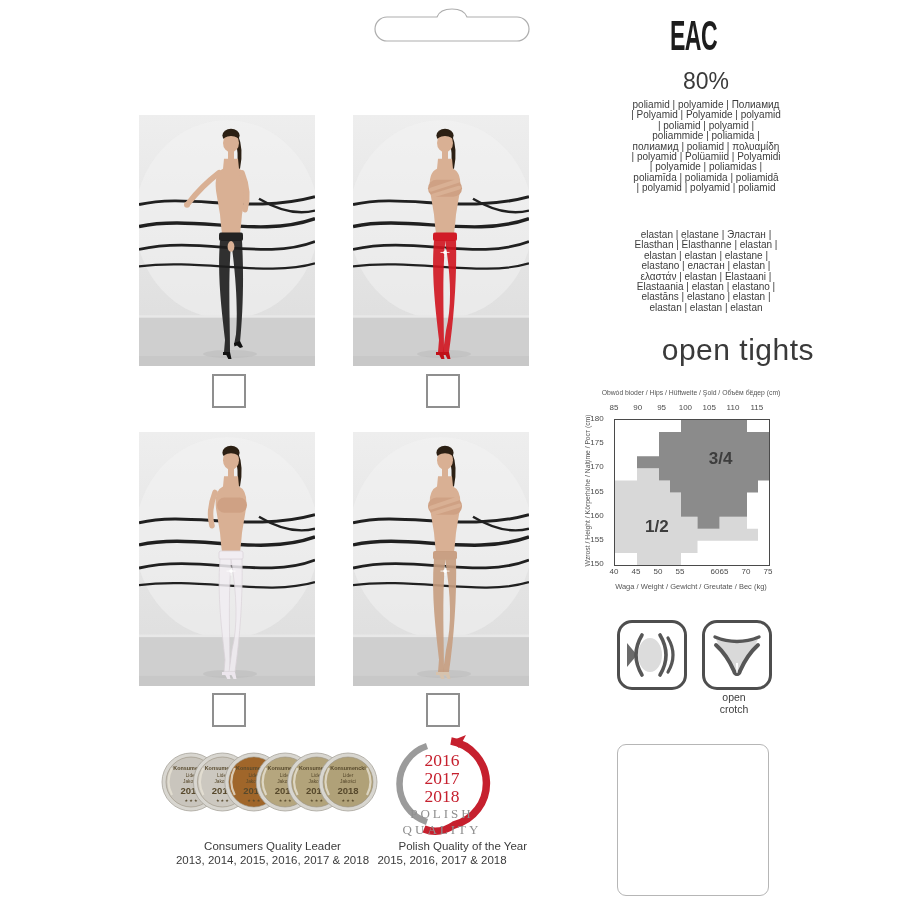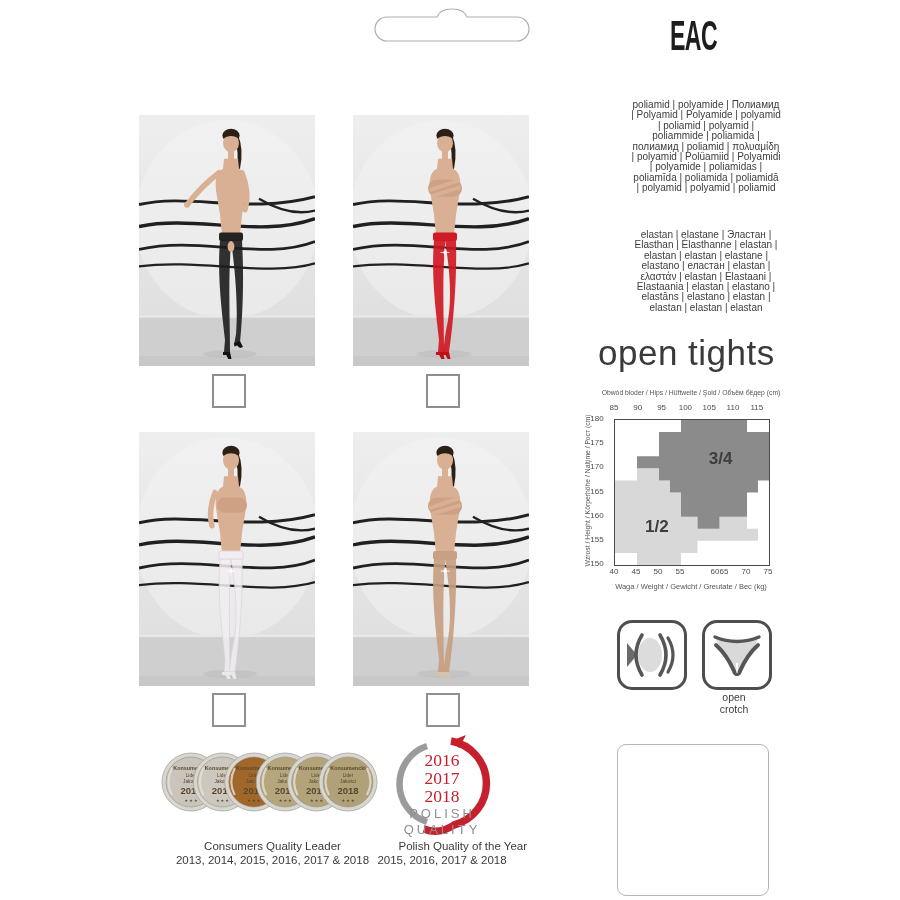--- a/index.html
+++ b/index.html
@@ -11,21 +11,21 @@
   #page-title{left:133px;top:64px;width:230px;text-align:center;font-size:35px;font-weight:300;
               letter-spacing:1px;color:#3f3f3f;}
   #eac-mark{left:670px;top:12px;font-size:42px;font-weight:800;color:#1d1d1d;
             transform:scaleX(.55);transform-origin:0 50%;letter-spacing:-1px;}
   
   .pct-heading{left:600px;width:212px;text-align:center;font-size:23px;font-weight:400;color:#3a3a3a;}
   #pct80{top:68px;} #pct20{top:197px;}
   .comp-text{left:596px;width:220px;text-align:center;font-size:10px;line-height:10.4px;
              color:#3c3c3c;white-space:pre-line;}
   #poly-text{top:100px;} #ela-text{top:230px;}
-  #open-tights{left:598px;top:333px;width:216px;text-align:left;font-size:35px;font-weight:300;
+  #open-tights{left:598px;top:333px;width:216px;text-align:right;font-size:30px;font-weight:300;
                letter-spacing:.5px;color:#3a3a3a;}
   
   #hips-label{left:591px;top:389px;width:200px;text-align:center;font-size:6.8px;color:#555;}
   #top-ticks{left:614px;top:403px;width:154px;height:10px;font-size:8px;color:#4c4c4c;}
   #left-ticks{left:586px;top:414px;width:26px;height:160px;font-size:8px;color:#4c4c4c;}
   #left-ticks .tickv{position:absolute;width:22px;text-align:center;}
   #chart-wrap{left:614px;top:419px;width:154px;height:145px;border:1.5px solid #4a4a4a;background:#fff;}
   #chart-svg{display:block;}
   .tick{position:absolute;width:20px;text-align:center;top:0;}
   #bottom-ticks{left:614px;top:567px;width:154px;height:10px;font-size:8px;color:#4c4c4c;}
@@ -48,37 +48,38 @@
   .checkbox{position:absolute;width:30px;height:30px;border:2px solid #8f8f8f;background:#fff;}
   #cb-0{left:212px;top:374px;} #cb-1{left:426px;top:374px;}
   #cb-2{left:212px;top:693px;} #cb-3{left:426px;top:693px;}
   
   #medals{left:158px;top:737px;}
   .award-caption{text-align:center;font-size:11.5px;font-weight:500;color:#3b3b3b;}
   #cap-left-1{left:160px;top:840px;width:225px;} #cap-left-2{left:160px;top:854px;width:225px;}
   #cap-right-1{left:357px;top:840px;width:170px;text-align:right;} #cap-right-2{left:357px;top:854px;width:170px;}
   #pq-logo{left:391px;top:733px;}
   .pq-year{font-family:"Liberation Serif", serif;font-size:17.5px;fill:#c6202e;text-anchor:middle;}
-  .pq-name{left:394px;width:96px;text-align:center;font-family:Liberation Sans, sans-serif;
+  .pq-name{left:394px;width:96px;text-align:center;font-family:Liberation Serif, serif;
            font-size:13px;letter-spacing:3px;color:#8f8f8f;}
   #pq-name-1{top:806px;} #pq-name-2{top:822px;}
 </style>
 </head>
 <body>
 
 <div id="page">
 
   <div class="abs" id="hanger">
     <svg width="158" height="34" viewBox="0 0 158 34">
       <path d="M14,9 H64 Q67,1 79,1 Q91,1 94,9 H144 A12,12 0 0 1 156,21 A12,12 0 0 1 144,33 H14 A12,12 0 0 1 2,21 A12,12 0 0 1 14,9 Z" fill="#ffffff" stroke="#aeaeae" stroke-width="1.2"></path>
     </svg>
   </div>
 
   <div class="abs" id="eac-mark">EAC</div>
 
+  <div class="abs pct-heading" id="pct80">80%</div>
   <div class="abs comp-text" id="poly-text">poliamid | polyamide | Полиамид
 | Polyamid | Polyamide | polyamid
 | poliamid | polyamid |
 poliammide | poliamida |
 полиамид | poliamid | πολυαμίδη
 | polyamid | Polüamiid | Polyamidi
 | polyamide | poliamidas |
 poliamīda | poliamida | poliamidā
 | polyamid | polyamid | poliamid</div>
   <div class="abs comp-text" id="ela-text">elastan | elastane | Эластан |

